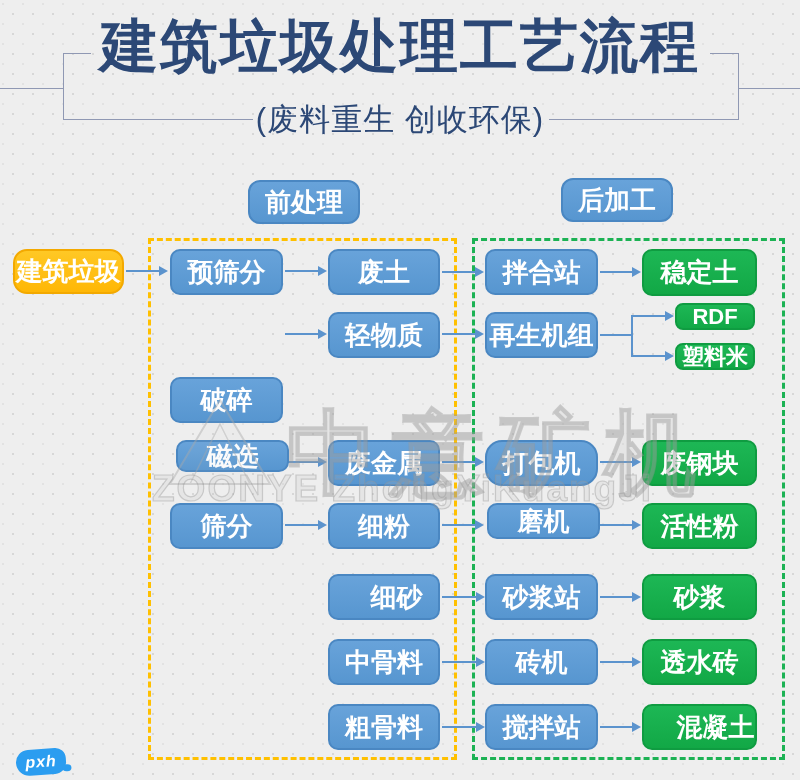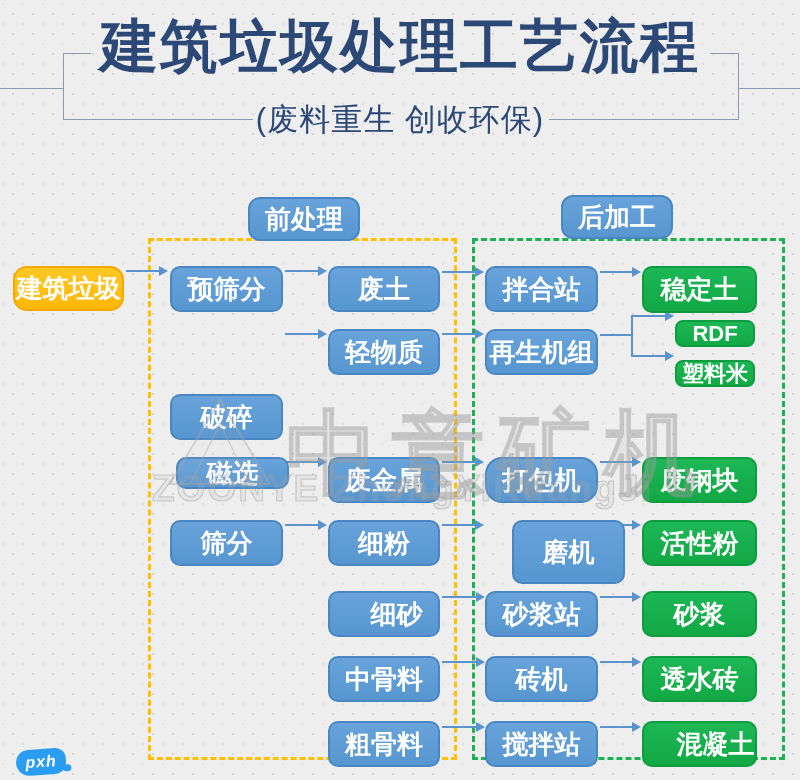--- a/index.html
+++ b/index.html
@@ -26,21 +26,21 @@
   }
   .frameline{position:absolute;background:#8f98b3;z-index:1;}
   
   .dashrect{position:absolute;z-index:1;background:transparent;}
   .dash-yellow{border:3px dashed #ffc000;}
   .dash-green{border:3px dashed #1cb254;}
   
   .node{
     position:absolute;display:flex;align-items:center;justify-content:center;
     color:#ffffff;font-weight:bold;font-size:26px;border-radius:10px;
-    z-index:3;white-space:nowrap;box-sizing:border-box;margin-top:17px;
+    z-index:3;white-space:nowrap;box-sizing:border-box;
   }
   .blue{background:linear-gradient(#68a3da,#5796d0);border:2px solid #4a87c2;}
   .green{background:linear-gradient(#1db755,#12a846);border:2px solid #0f9c41;}
   .yellow{background:linear-gradient(#ffc825,#ffb705);border:2px solid #f3a900;border-radius:14px;}
   .hdr{border-radius:12px;}
   .small{font-size:22px;border-radius:8px;}
   
   .arrow{position:absolute;height:2px;background:#5b93cd;z-index:2;}
   .arrow::after{
     content:"";position:absolute;right:-8px;top:-4px;
@@ -109,21 +109,21 @@
   <div class="node blue" style="left:328px;top:312px;width:112px;height:46px;">轻物质</div>
   <div class="node blue" style="left:328px;top:440px;width:112px;height:46px;">废金属</div>
   <div class="node blue" style="left:328px;top:503px;width:112px;height:46px;">细粉</div>
   <div class="node blue" style="left:328px;top:574px;width:112px;height:46px;padding-left:25px;">细砂</div>
   <div class="node blue" style="left:328px;top:639px;width:112px;height:46px;">中骨料</div>
   <div class="node blue" style="left:328px;top:704px;width:112px;height:46px;">粗骨料</div>
 
   <div class="node blue" style="left:485px;top:249px;width:113px;height:46px;">拌合站</div>
   <div class="node blue" style="left:485px;top:312px;width:113px;height:46px;">再生机组</div>
   <div class="node blue" style="left:485px;top:440px;width:113px;height:46px;border-radius:17px;">打包机</div>
-  <div class="node blue" style="left:512px;top:503px;width:113px;height:64px;">磨机</div>
+  <div class="node blue" style="left:487px;top:503px;width:113px;height:36px;">磨机</div>
   <div class="node blue" style="left:485px;top:574px;width:113px;height:46px;">砂浆站</div>
   <div class="node blue" style="left:485px;top:639px;width:113px;height:46px;">砖机</div>
   <div class="node blue" style="left:485px;top:704px;width:113px;height:46px;">搅拌站</div>
 
   <div class="node green" style="left:642px;top:249px;width:115px;height:47px;">稳定土</div>
   <div class="node green small" style="left:675px;top:303px;width:80px;height:27px;">RDF</div>
   <div class="node green small" style="left:675px;top:343px;width:80px;height:27px;">塑料米</div>
   <div class="node green" style="left:642px;top:440px;width:115px;height:46px;">废钢块</div>
   <div class="node green" style="left:642px;top:503px;width:115px;height:46px;">活性粉</div>
   <div class="node green" style="left:642px;top:574px;width:115px;height:46px;">砂浆</div>

